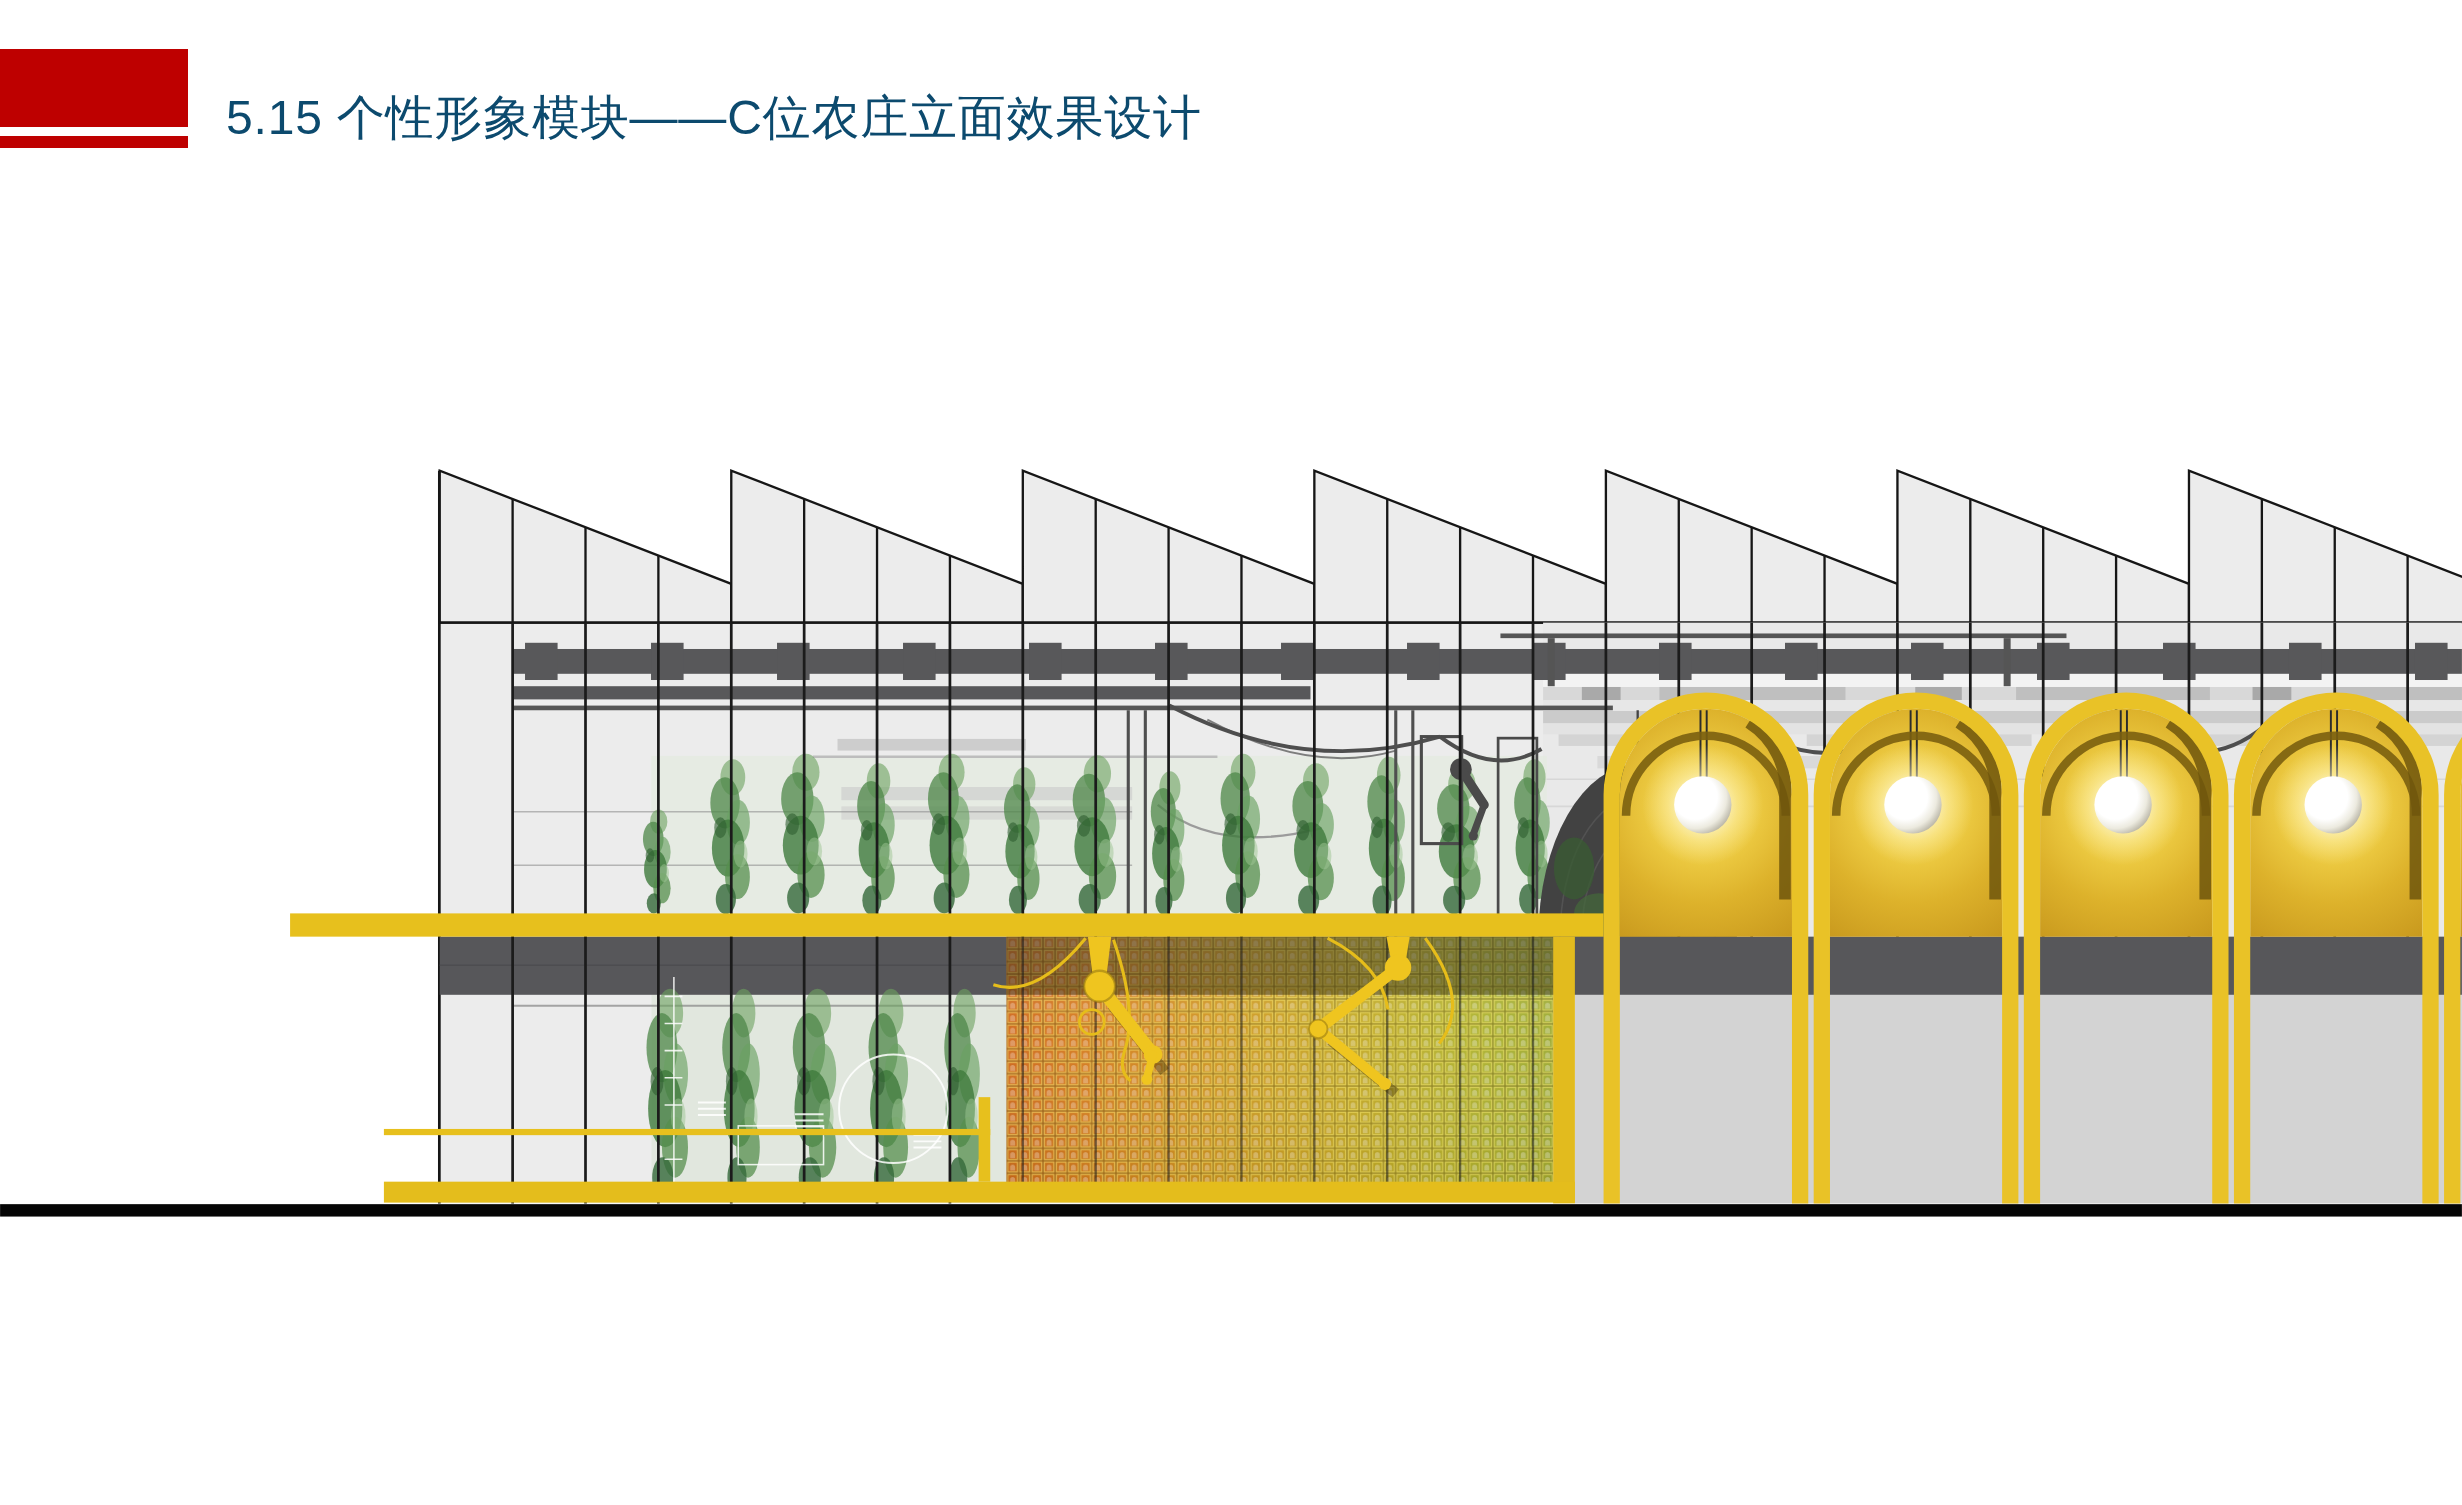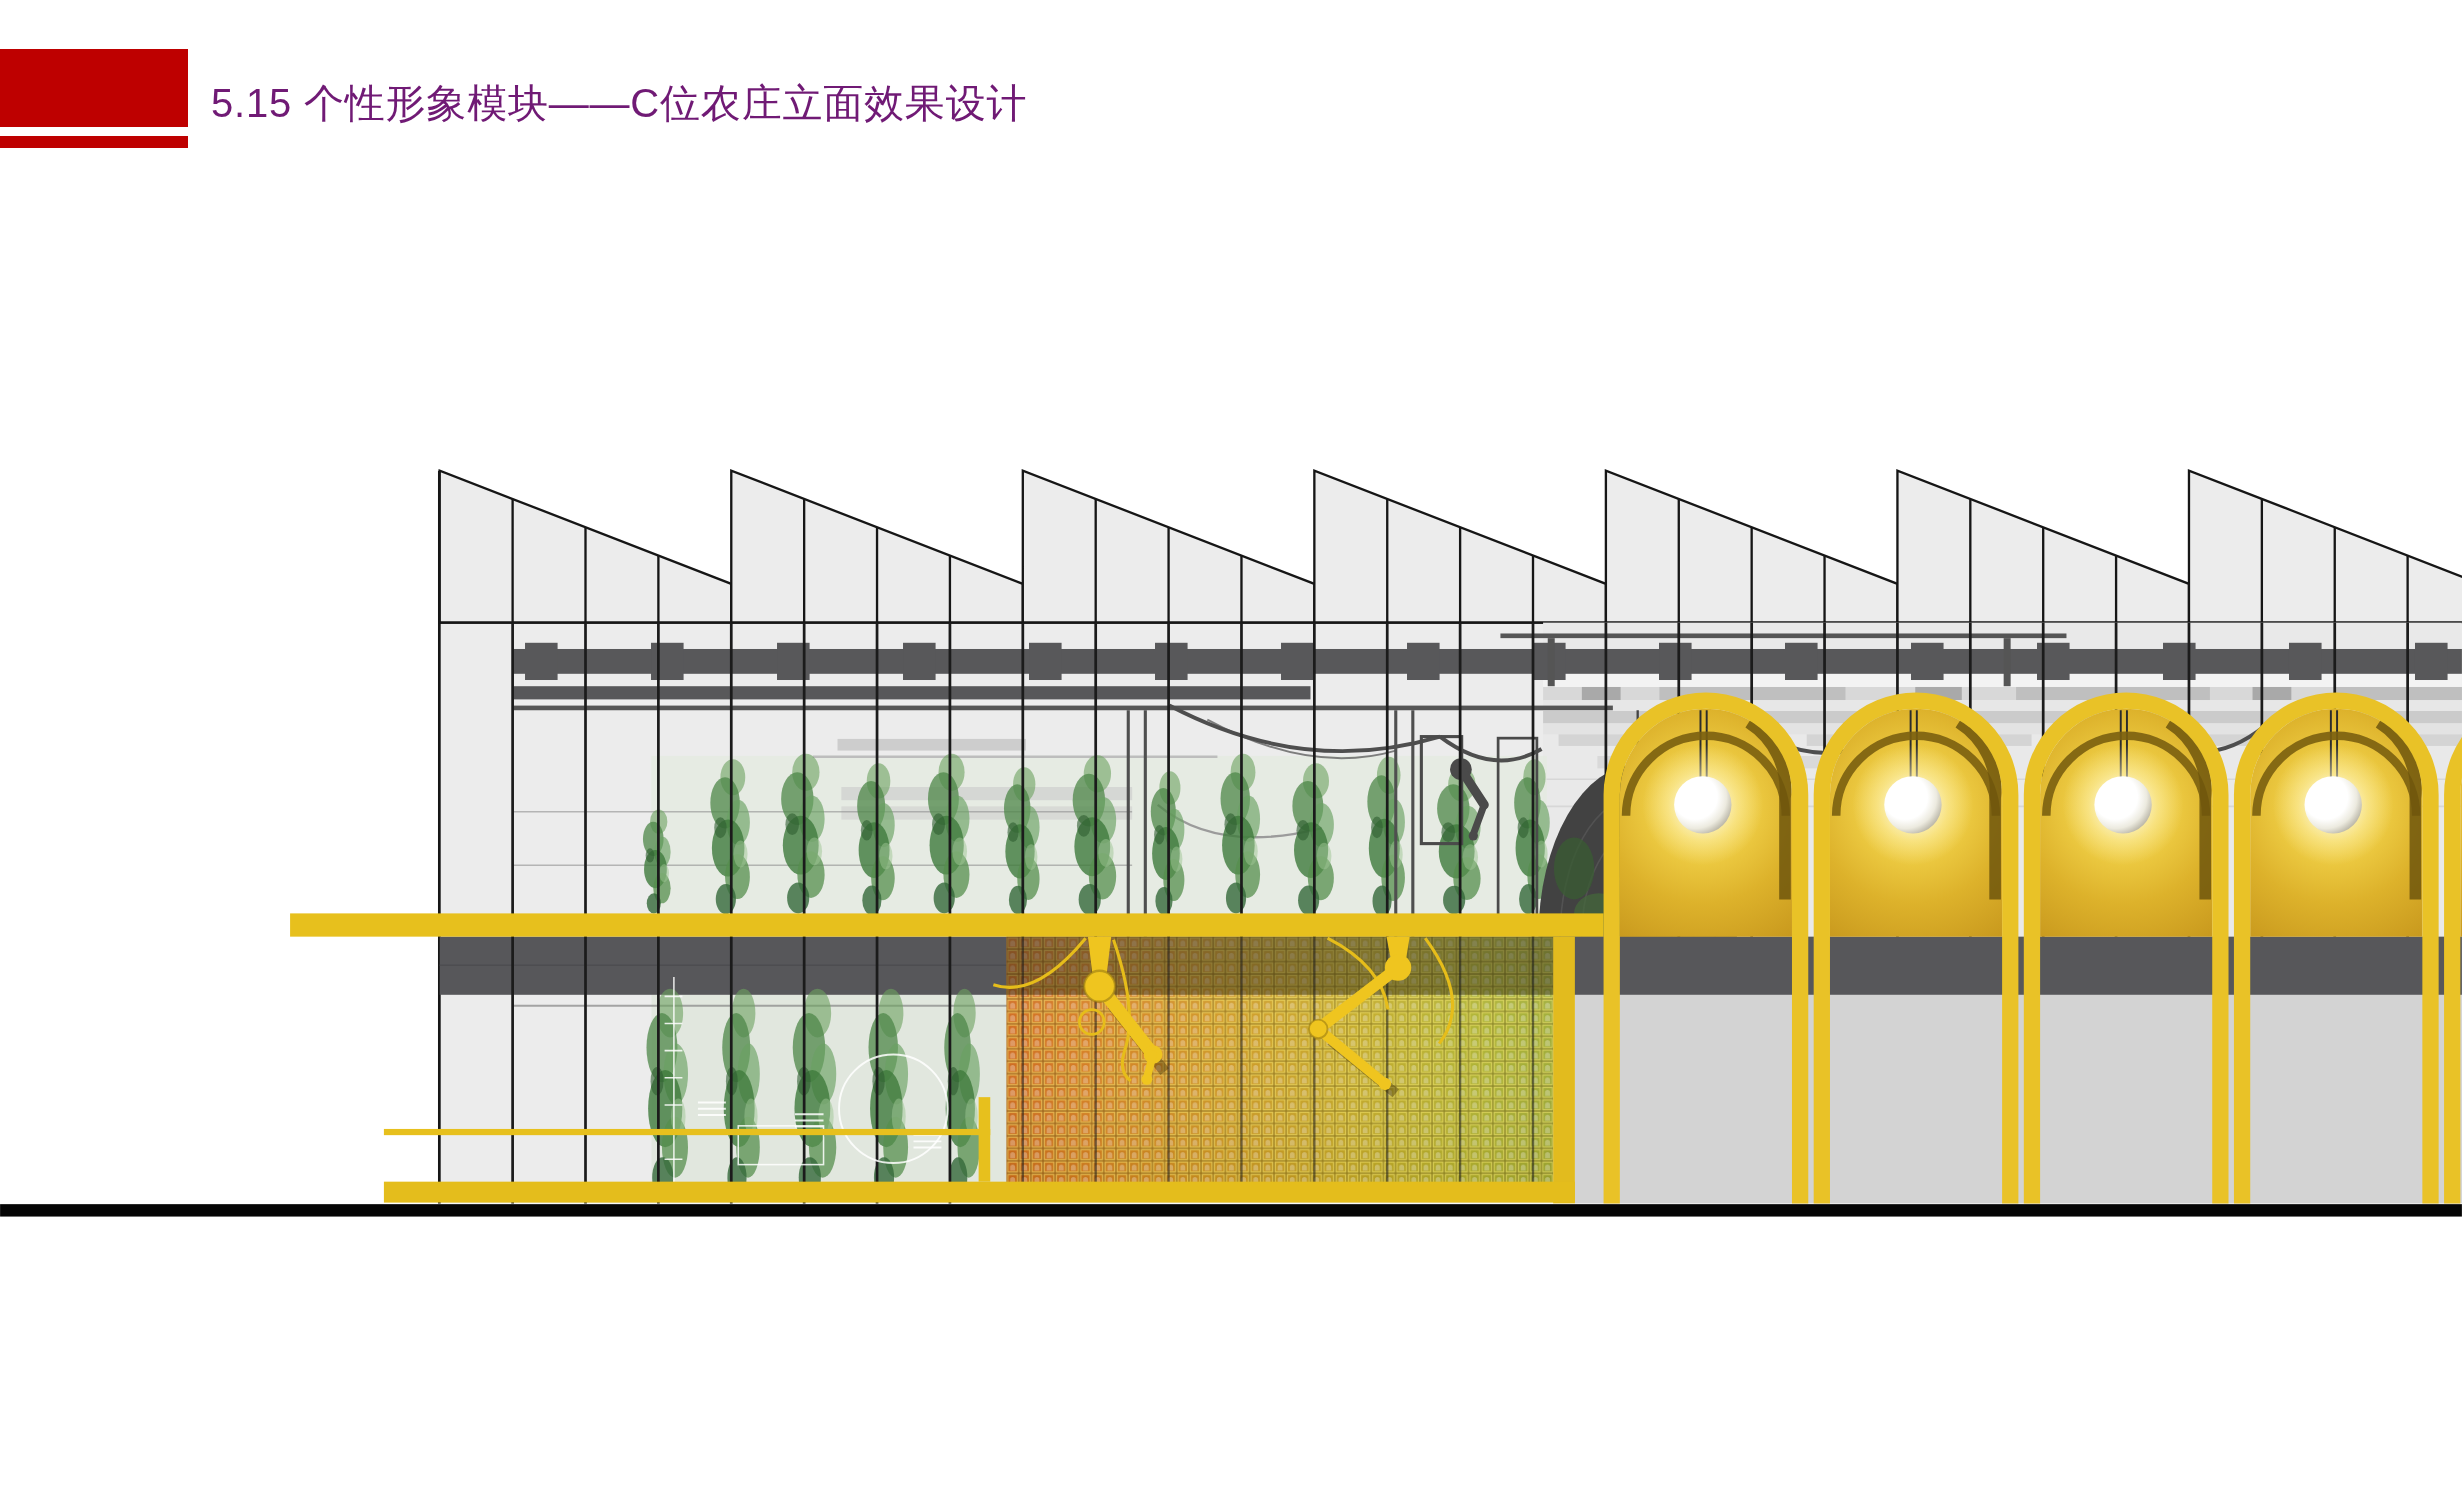--- a/index.html
+++ b/index.html
@@ -8,21 +8,21 @@
   .hdr-line{position:absolute;left:0;top:136px;width:188px;height:12.4px;}
   .title{position:absolute;left:211px;top:79px;font-size:48px;line-height:48px;
     font-weight:500;letter-spacing:0.8px;white-space:nowrap;}
   svg{position:absolute;left:0;top:0;}
 </style>
 </head>
 <body>
 
 <div class="hdr-block" style="background:#be0000"></div>
 <div class="hdr-line" style="background:#be0000"></div>
-<h1 class="title" style="color:#701a75;margin:0;font-size:40px;">5.15 个性形象模块——C位农庄立面效果设计</h1>
+<h1 class="title" style="color:#0c4a6e;margin:15px;font-size:48px;">5.15 个性形象模块——C位农庄立面效果设计</h1>
 
 <svg width="2462" height="1505" viewBox="0 0 3175 1941">
 <defs>
 
   <g id="tooth">
     <path d="M0,196 L0,0 Q188,73 376,146 L376,196 Z" fill="#ececec" stroke="#161616" stroke-width="3"></path>
     <path d="M94,36.5 V196 M188,73 V196 M282,109.5 V196" stroke="#161616" stroke-width="3" fill="none"></path>
   </g>
 
   <g id="pcol">

